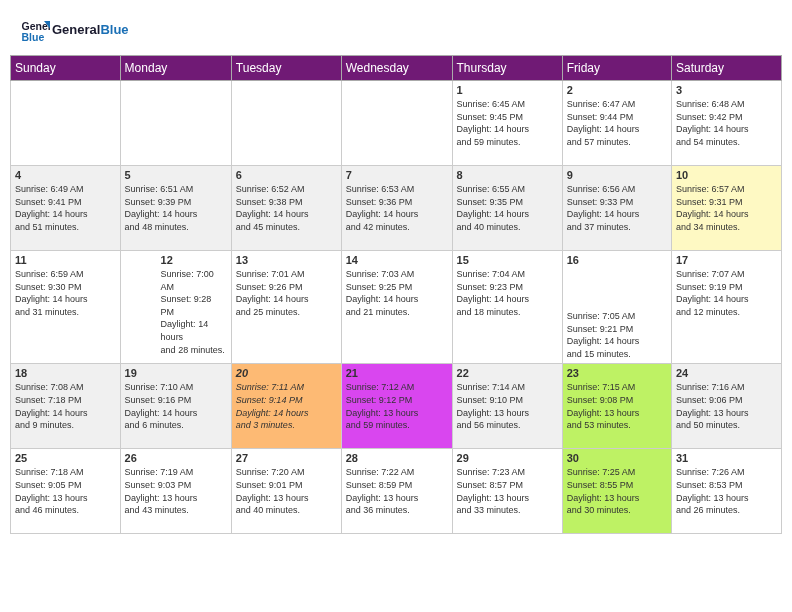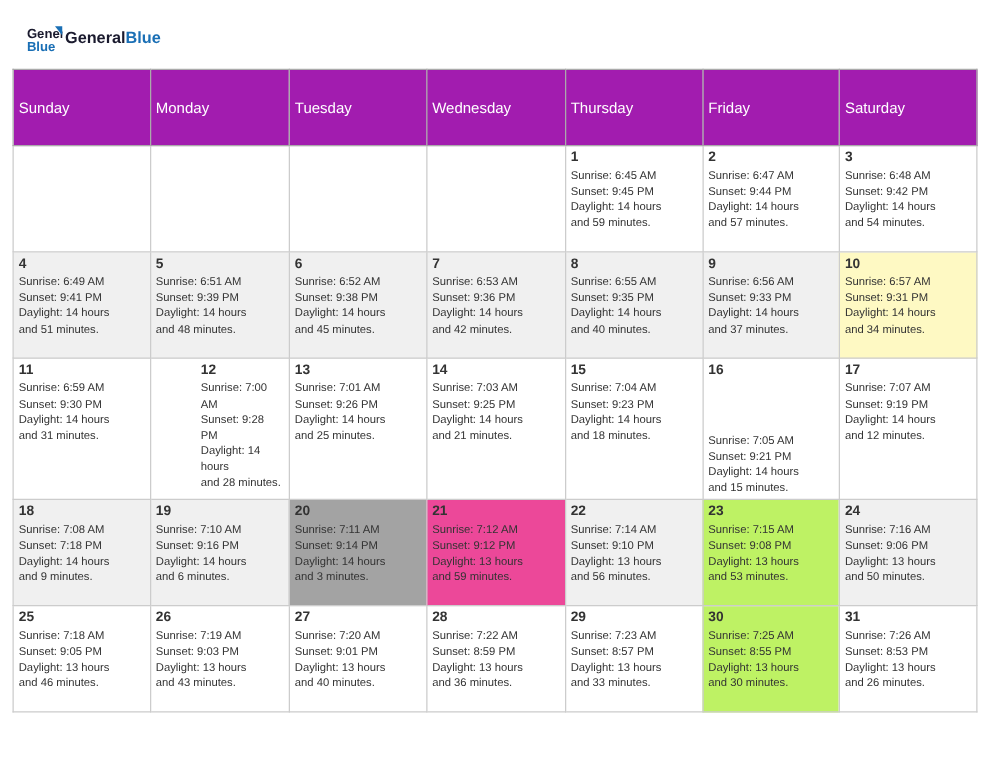--- a/index.html
+++ b/index.html
@@ -7,21 +7,21 @@
     
     .header { display: flex; justify-content: space-between; align-items: flex-start; padding: 15px 20px 5px 20px; }
     .logo { display: flex; align-items: center; }
     .logo-icon { width: 30px; height: 30px; margin-right: 2px; }
     
     .title-area { text-align: right; }
     .month-title { font-size: 36px; color: #222; font-weight: normal; }
     .location { font-size: 16px; color: #555; }
     
     .calendar { margin: 5px 10px; border-collapse: collapse; width: calc(100% - 20px); }
-    .calendar th { background: #a21caf; color: #fff; font-size: 12px; padding: 23px 4px; text-align: left; border: 1px solid #aaa; font-weight: normal; }
+    .calendar th { background: #701a75; color: #fff; font-size: 12px; padding: 5px 4px; text-align: left; border: 1px solid #aaa; font-weight: normal; }
     .calendar td { border: 1px solid #ccc; vertical-align: top; padding: 3px 4px; font-size: 9.5px; color: #333; height: 85px; width: 113px; background: #fff; }
     .calendar td.empty { background: #fff; }
     .calendar tr:nth-child(even) td { background: #f5f5f5; }
     .calendar tr:nth-child(odd) td:not(.empty) { background: #fff; }
     .day-num { font-size: 11px; font-weight: bold; display: block; margin-bottom: 2px; }
     .day-info { font-size: 9px; line-height: 1.4; color: #333; }
   </style>
 </head>
 <body>
 
@@ -194,28 +194,28 @@
 Daylight: 14 hours
 and 9 minutes.</div>
         </td>
         <td style="background: rgb(240, 240, 240);">
           <span class="day-num">19</span>
           <div class="day-info" style="white-space: pre-line;">Sunrise: 7:10 AM
 Sunset: 9:16 PM
 Daylight: 14 hours
 and 6 minutes.</div>
         </td>
-        <td style="background: #a3a3a3;">
+        <td style="background: #fdba74; font-style: italic;">
           <span class="day-num">20</span>
           <div class="day-info" style="white-space: pre-line;">Sunrise: 7:11 AM
 Sunset: 9:14 PM
 Daylight: 14 hours
 and 3 minutes.</div>
         </td>
-        <td style="background: #ec4899;">
+        <td style="background: #d946ef;">
           <span class="day-num">21</span>
           <div class="day-info" style="white-space: pre-line;">Sunrise: 7:12 AM
 Sunset: 9:12 PM
 Daylight: 13 hours
 and 59 minutes.</div>
         </td>
         <td style="background: rgb(240, 240, 240);">
           <span class="day-num">22</span>
           <div class="day-info" style="white-space: pre-line;">Sunrise: 7:14 AM
 Sunset: 9:10 PM

